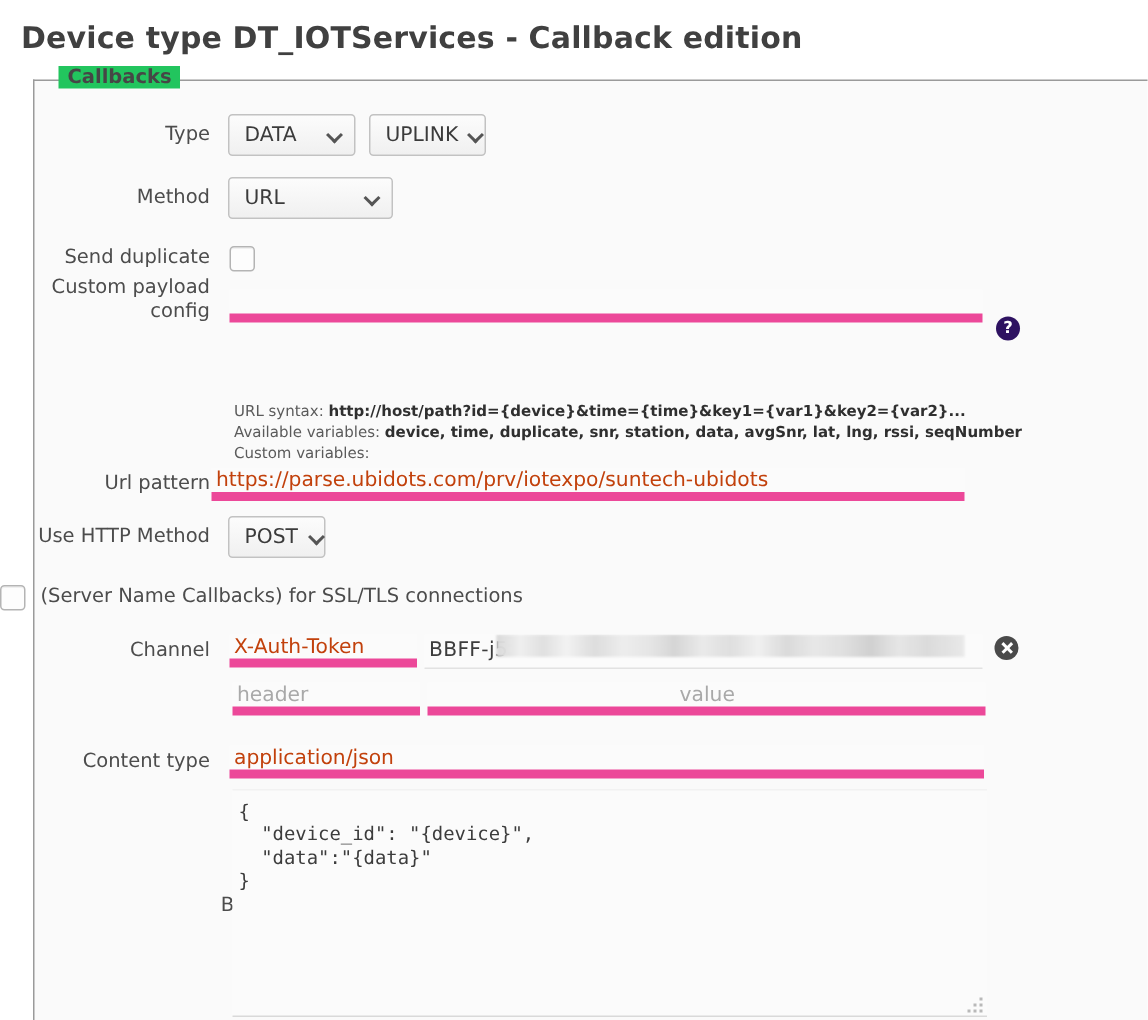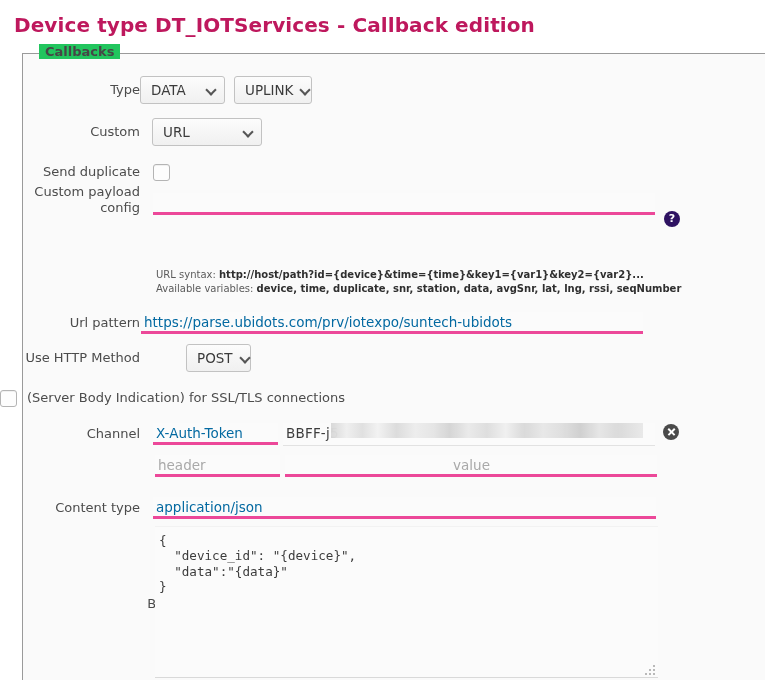--- a/index.html
+++ b/index.html
@@ -16,21 +16,21 @@
     position: relative;
   }
 
   
   .page-title {
     position: absolute;
     left: 14px;
     top: 13px;
     font-size: 20px;
     font-weight: bold;
-    color: #be185d;
+    color: #404040;
     letter-spacing: 0.1px;
     white-space: nowrap;
   }
 
   
   .callbacks-fieldset {
     position: absolute;
     left: 22px;
     top: 53px;
     width: 790px;   
@@ -114,25 +114,25 @@
     background: #fdfdfd;
     box-shadow: 0 1px 0 rgba(0,0,0,0.05) inset;
     box-sizing: border-box;
     cursor: pointer;
     flex: 0 0 auto;
   }
 
   
   .uinput {
     border: none;
-    border-bottom: 3px solid #ec4899;
+    border-bottom: 6px solid #ec4899;
     background: #fbfbfb;
     font-family: "DejaVu Sans", "Liberation Sans", sans-serif;
     font-size: 13.5px;
-    color: #0369a1;
+    color: #c2410c;
     height: 22px;
     padding: 0 2px 0 3px;
     box-sizing: border-box;
     outline: none;
   }
   .uinput::placeholder { color: #a9a9a9; }
 
   
   .helpblock {
     position: absolute;
@@ -259,33 +259,33 @@
 <body>
 
 <div class="page-title">Device type DT_IOTServices - Callback edition</div>
 
 <fieldset class="callbacks-fieldset">
 
   <div class="callbacks-legend">Callbacks</div>
 </fieldset>
 
 <div class="row" style="left:0px; top:76px; width:340px;">
-  <div class="flabel" style="width:140px; margin-right:0; margin-top:6px;">Type</div>
+  <div class="flabel" style="width:140px; margin-right:12px; margin-top:6px;">Type</div>
   <div class="sel" style="width:85px;">
     <span>DATA</span>
     <span class="chev"></span>
   </div>
   <div class="sel" style="width:78px; margin-left:9px;">
     <span>UPLINK</span>
     <span class="chev"></span>
   </div>
 </div>
 
 <div class="row" style="left:0px; top:118px; width:340px;">
-  <div class="flabel" style="width:140px; margin-right:12px; margin-top:6px;">Custom</div>
+  <div class="flabel" style="width:140px; margin-right:12px; margin-top:6px;">Method</div>
   <div class="sel" style="width:110px;">
     <span>URL</span>
     <span class="chev"></span>
   </div>
 </div>
 
 <div class="row" style="left:0px; top:164px; width:340px;">
   <div class="flabel" style="width:140px; margin-right:13px; margin-top:0px;">Send duplicate</div>
   <div class="cbx"></div>
 </div>
@@ -300,38 +300,39 @@
 
 <div class="qicon">?</div>
 
 <div class="helpblock">
   <div>
     <span>URL syntax: </span><b>http://host/path?id={device}&amp;time={time}&amp;key1={var1}&amp;key2={var2}...</b>
   </div>
   <div>
     <span>Available variables: </span><b>device, time, duplicate, snr, station, data, avgSnr, lat, lng, rssi, seqNumber</b>
   </div>
+  <div>Custom variables:</div>
 </div>
 
 <div class="row" style="left:0px; top:312px; width:700px;">
   <div class="flabel" style="width:140px; margin-right:1px; margin-top:3px;">Url pattern</div>
   <input class="uinput" style="width: 502px;" value="https://parse.ubidots.com/prv/iotexpo/suntech-ubidots">
 </div>
 
-<div class="row" style="left:0px; top:344px; width:400px;gap:34px;">
+<div class="row" style="left:0px; top:344px; width:400px;">
   <div class="flabel" style="width:140px; margin-right:12px; margin-top:6px;">Use HTTP Method</div>
   <div class="sel" style="width:65px;">
     <span>POST</span>
     <span class="chev"></span>
   </div>
 </div>
 
 <div class="row" style="left:0px; top:390px; width:600px;">
   <div class="cbx"></div>
-  <div class="flabel" style="margin-left:10px; text-align:left; margin-top:0px;">(Server Body Indication) for SSL/TLS connections</div>
+  <div class="flabel" style="margin-left:10px; text-align:left; margin-top:0px;">(Server Name Callbacks) for SSL/TLS connections</div>
 </div>
 
 <div class="row" style="left:0px; top:423px; width:700px;">
   <div class="flabel" style="width:140px; margin-right:13px; margin-top:3px;">Channel</div>
   <input class="uinput" style="width: 125px;" value="X-Auth-Token">
   <div class="tokenwrap" style="margin-left:5px; border-bottom:1px solid #e2e2e2; background:#fbfbfb;">
     <span class="tokentext">BBFF-j5</span>
     <span class="blurmask"></span>
   </div>
 </div>

